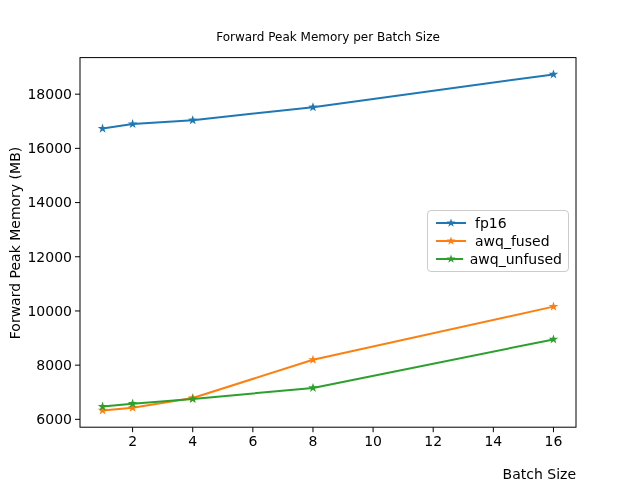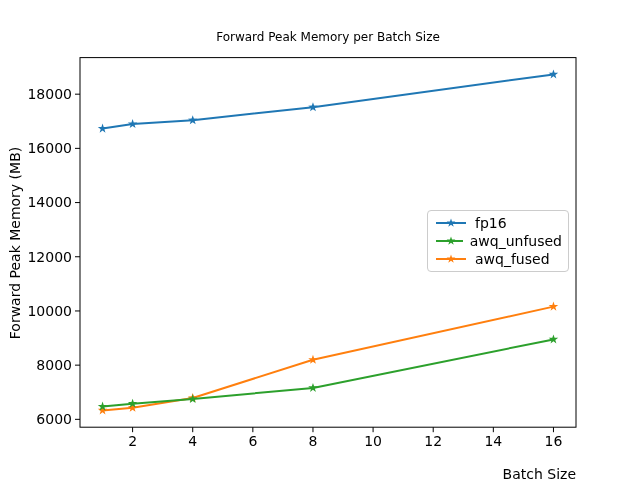--- a/index.html
+++ b/index.html
@@ -92,26 +92,26 @@
   <div class="legend" id="legend">
       <div class="legend-row">
         <svg width="34" height="14">
           <line x1="2" y1="7" x2="32" y2="7" stroke="#1f77b4" stroke-width="2"></line>
           <path d="M17.00 2.40 L18.06 5.54 L21.37 5.58 L18.71 7.56 L19.70 10.72 L17.00 8.80 L14.30 10.72 L15.29 7.56 L12.63 5.58 L15.94 5.54 Z" fill="#1f77b4"></path>
         </svg>
         <span class="legend-text">fp16</span>
       </div>
       <div class="legend-row">
         <svg width="34" height="14">
+          <line x1="2" y1="7" x2="32" y2="7" stroke="#ff7f0e" stroke-width="2"></line>
+          <path d="M17.00 2.40 L18.06 5.54 L21.37 5.58 L18.71 7.56 L19.70 10.72 L17.00 8.80 L14.30 10.72 L15.29 7.56 L12.63 5.58 L15.94 5.54 Z" fill="#ff7f0e"></path>
+        </svg>
+        <span class="legend-text">awq_fused</span>
+      </div>
+      <div class="legend-row">
+        <svg width="34" height="14">
           <line x1="2" y1="7" x2="32" y2="7" stroke="#2ca02c" stroke-width="2"></line>
           <path d="M17.00 2.40 L18.06 5.54 L21.37 5.58 L18.71 7.56 L19.70 10.72 L17.00 8.80 L14.30 10.72 L15.29 7.56 L12.63 5.58 L15.94 5.54 Z" fill="#2ca02c"></path>
         </svg>
         <span class="legend-text">awq_unfused</span>
       </div>
-      <div class="legend-row">
-        <svg width="34" height="14">
-          <line x1="2" y1="7" x2="32" y2="7" stroke="#ff7f0e" stroke-width="2"></line>
-          <path d="M17.00 2.40 L18.06 5.54 L21.37 5.58 L18.71 7.56 L19.70 10.72 L17.00 8.80 L14.30 10.72 L15.29 7.56 L12.63 5.58 L15.94 5.54 Z" fill="#ff7f0e"></path>
-        </svg>
-        <span class="legend-text">awq_fused</span>
-      </div>
     </div>
 </div>
 
 </body></html>

